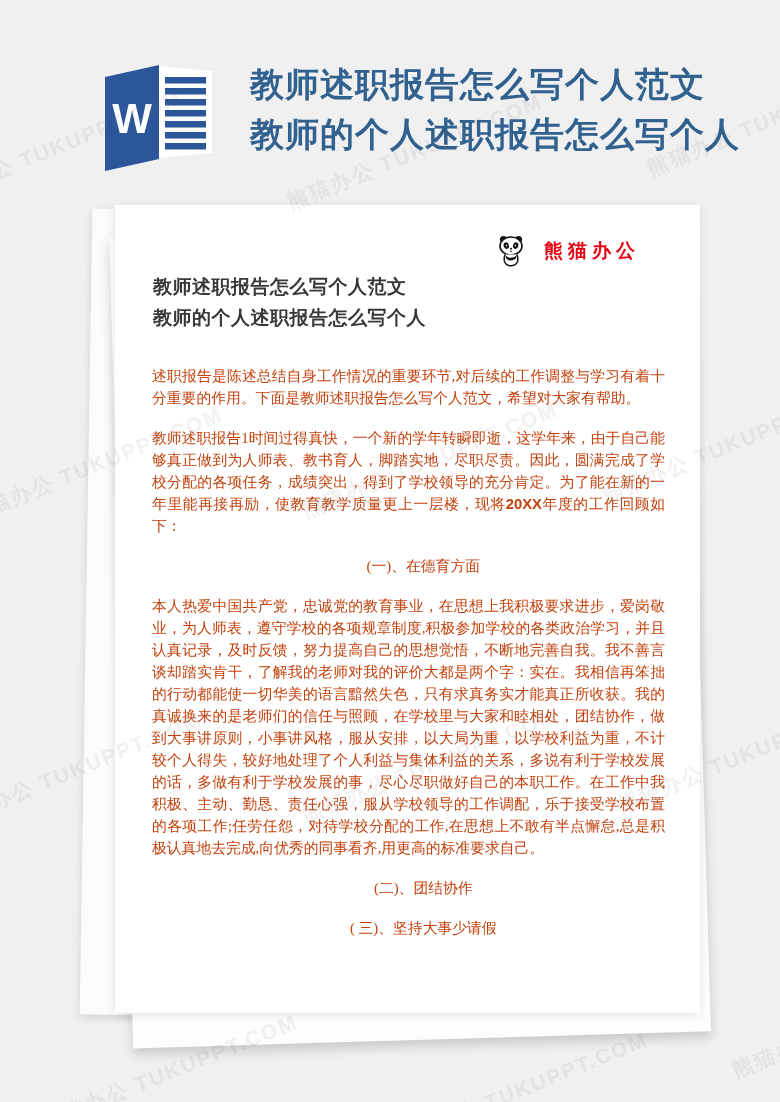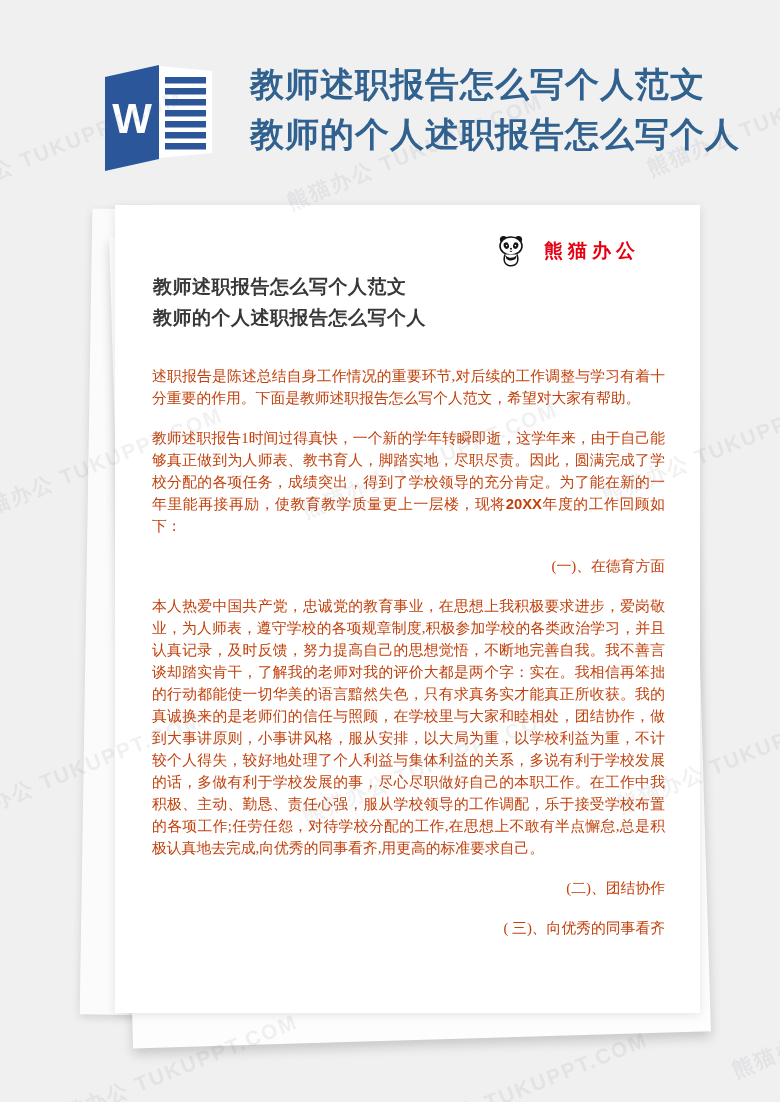--- a/index.html
+++ b/index.html
@@ -46,21 +46,21 @@
   .doc-title{
     font-size:19px;font-weight:700;color:#383838;
     line-height:31px;letter-spacing:0.5px;
   }
   .doc-body{padding:0 35px 0 37px;margin-top:32px;}
   .doc-body p{
     margin:18px 0 0 0;font-size:14.8px;line-height:22px;color:#c2410c;
     text-align:justify;
   }
   .doc-body p:first-child{margin-top:0;}
-  .doc-body p.sec-heading{text-indent:2em;text-align:right;}
+  .doc-body p.sec-heading{text-indent:2em;text-align:center;}
   .year-bold{font-family:"Liberation Sans","DejaVu Sans",sans-serif;font-weight:700;}
   
   .watermark-layer{
     position:absolute;left:0;top:0;width:780px;height:1102px;
     z-index:6;pointer-events:none;
   }
   .wm{
     position:absolute;white-space:nowrap;
     transform:translate(-50%,-50%) rotate(-22deg);
     font-family:"Liberation Sans","DejaVu Sans",sans-serif;
@@ -115,21 +115,21 @@
     <div class="doc-title">教师述职报告怎么写个人范文</div>
     <div class="doc-title">教师的个人述职报告怎么写个人</div>
   </div>
 
   <div class="doc-body">
     <p>述职报告是陈述总结自身工作情况的重要环节,对后续的工作调整与学习有着十分重要的作用。下面是教师述职报告怎么写个人范文，希望对大家有帮助。</p>
     <p><span>教师述职报告1时间过得真快，一个新的学年转瞬即逝，这学年来，由于自己能够真正做到为人师表、教书育人，脚踏实地，尽职尽责。因此，圆满完成了学校分配的各项任务，成绩突出，得到了学校领导的充分肯定。为了能在新的一年里能再接再励，使教育教学质量更上一层楼，现将</span><span class="year-bold">20XX</span><span>年度的工作回顾如下：</span></p>
     <p class="sec-heading">(一)、在德育方面</p>
     <p>本人热爱中国共产党，忠诚党的教育事业，在思想上我积极要求进步，爱岗敬业，为人师表，遵守学校的各项规章制度,积极参加学校的各类政治学习，并且认真记录，及时反馈，努力提高自己的思想觉悟，不断地完善自我。我不善言谈却踏实肯干，了解我的老师对我的评价大都是两个字：实在。我相信再笨拙的行动都能使一切华美的语言黯然失色，只有求真务实才能真正所收获。我的真诚换来的是老师们的信任与照顾，在学校里与大家和睦相处，团结协作，做到大事讲原则，小事讲风格，服从安排，以大局为重，以学校利益为重，不计较个人得失，较好地处理了个人利益与集体利益的关系，多说有利于学校发展的话，多做有利于学校发展的事，尽心尽职做好自己的本职工作。在工作中我积极、主动、勤恳、责任心强，服从学校领导的工作调配，乐于接受学校布置的各项工作;任劳任怨，对待学校分配的工作,在思想上不敢有半点懈怠,总是积极认真地去完成,向优秀的同事看齐,用更高的标准要求自己。</p>
     <p class="sec-heading">(二)、团结协作</p>
-    <p class="sec-heading">( 三)、向优秀的同事看齐</p>
+    <p class="sec-heading">( 三)、坚持大事少请假</p>
   </div>
 </div>
 
 <div class="watermark-layer">
     <span class="wm" style="left: 55px; top: 148px;">熊猫办公 TUKUPPT.COM</span>
     <span class="wm" style="left: 415px; top: 152px;">熊猫办公 TUKUPPT.COM</span>
     <span class="wm" style="left: 775px; top: 118px;">熊猫办公 TUKUPPT.COM</span>
     <span class="wm" style="left: 95px; top: 465px;">熊猫办公 TUKUPPT.COM</span>
     <span class="wm" style="left: 430px; top: 460px;">熊猫办公 TUKUPPT.COM</span>
     <span class="wm" style="left: 730px; top: 445px;">熊猫办公 TUKUPPT.COM</span>

